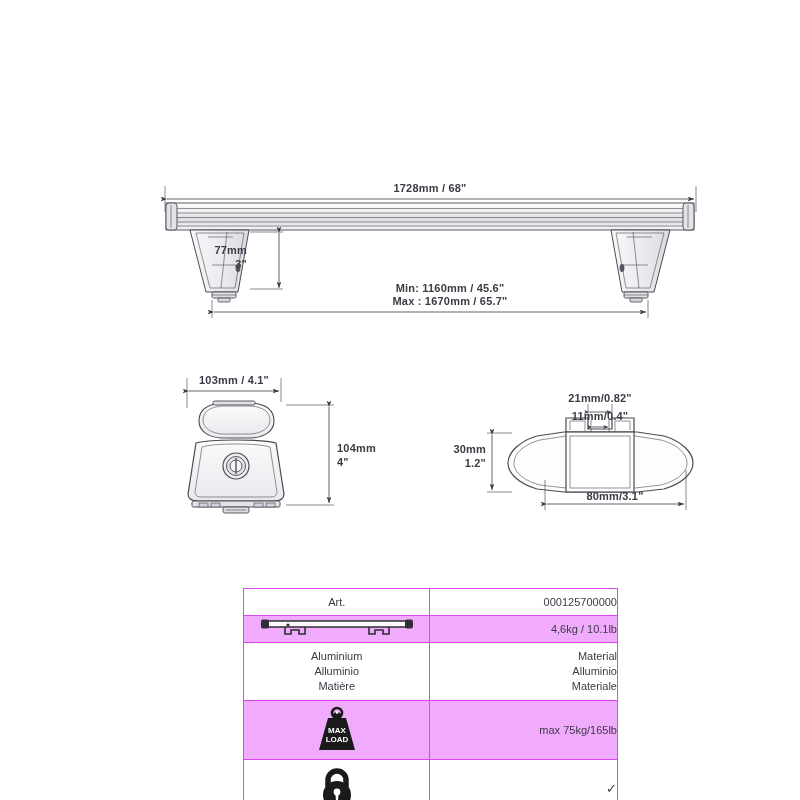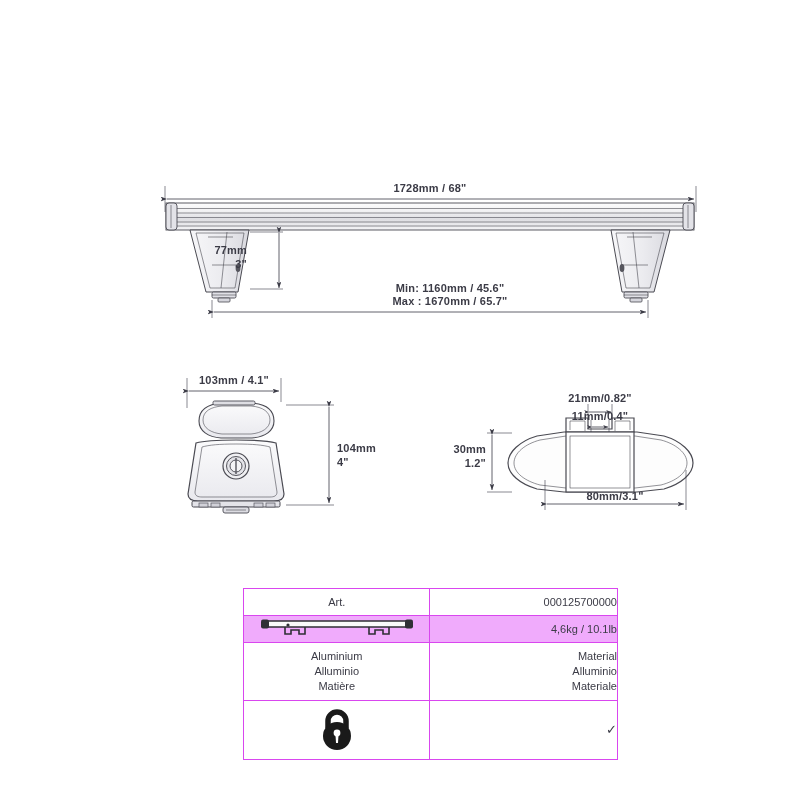--- a/index.html
+++ b/index.html
@@ -291,20 +291,35 @@
         </td>
         <td class="c-right">
           <div class="rowline" style="padding:6px 0;">
             <div>Material</div>
             <div>Alluminio</div>
             <div>Materiale</div>
           </div>
         </td>
       </tr>
 
+      <tr class="shaded">
+        <td class="c-left iconcell">
+          <svg width="56" height="48" viewBox="0 0 56 48" style="margin:5px 0;">
+            <path d="M24,8 a5,5 0 0,1 8,0 L32,12 L24,12 Z" fill="#1a1a1a"></path>
+            <circle cx="28" cy="7" r="5" fill="none" stroke="#1a1a1a" stroke-width="2.6"></circle>
+            <circle cx="28" cy="6.5" r="1.3" fill="#ffffff"></circle>
+            <path d="M19,12 L37,12 L46,44 L10,44 Z" fill="#1a1a1a"></path>
+            <text x="28" y="27" text-anchor="middle" fill="#ffffff" font-family="Liberation Sans, sans-serif" font-size="8" font-weight="bold">MAX</text>
+            <text x="28" y="36" text-anchor="middle" fill="#ffffff" font-family="Liberation Sans, sans-serif" font-size="8" font-weight="bold">LOAD</text>
+          </svg>
+        </td>
+        <td class="c-right">
+          <div style="padding:7px 0;">max 75kg/165lb</div>
+        </td>
+      </tr>
 
       <tr>
         <td class="c-left iconcell">
           <svg width="44" height="48" viewBox="0 0 44 48" style="margin:5px 0;">
             <path d="M13,22 L13,15 a9,9 0 0,1 18,0 L31,22" fill="none" stroke="#1a1a1a" stroke-width="5.5"></path>
             <circle cx="22" cy="30" r="14" fill="#1a1a1a"></circle>
             <circle cx="22" cy="27" r="3.4" fill="#ffffff"></circle>
             <path d="M20.4,28 L23.6,28 L23,37 L21,37 Z" fill="#ffffff"></path>
           </svg>
         </td>

